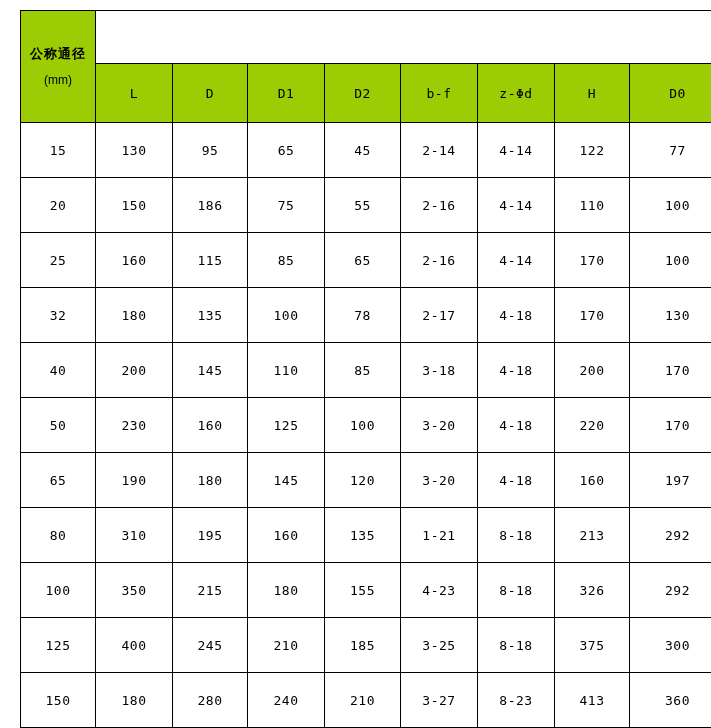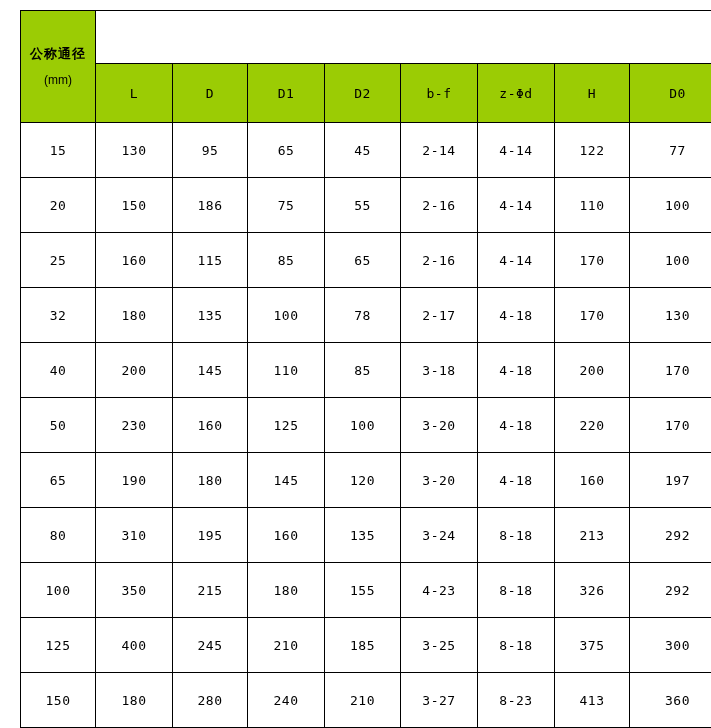--- a/index.html
+++ b/index.html
@@ -210,21 +210,21 @@
           <td class="data-cell">4-18</td>
           <td class="data-cell">160</td>
           <td class="data-cell">197</td>
         </tr>
         <tr>
           <td class="data-cell">80</td>
           <td class="data-cell">310</td>
           <td class="data-cell">195</td>
           <td class="data-cell">160</td>
           <td class="data-cell">135</td>
-          <td class="data-cell">3-24</td>
+          <td class="data-cell">1-21</td>
           <td class="data-cell">8-18</td>
           <td class="data-cell">213</td>
           <td class="data-cell">292</td>
         </tr>
         <tr>
           <td class="data-cell">100</td>
           <td class="data-cell">350</td>
           <td class="data-cell">215</td>
           <td class="data-cell">180</td>
           <td class="data-cell">155</td>

